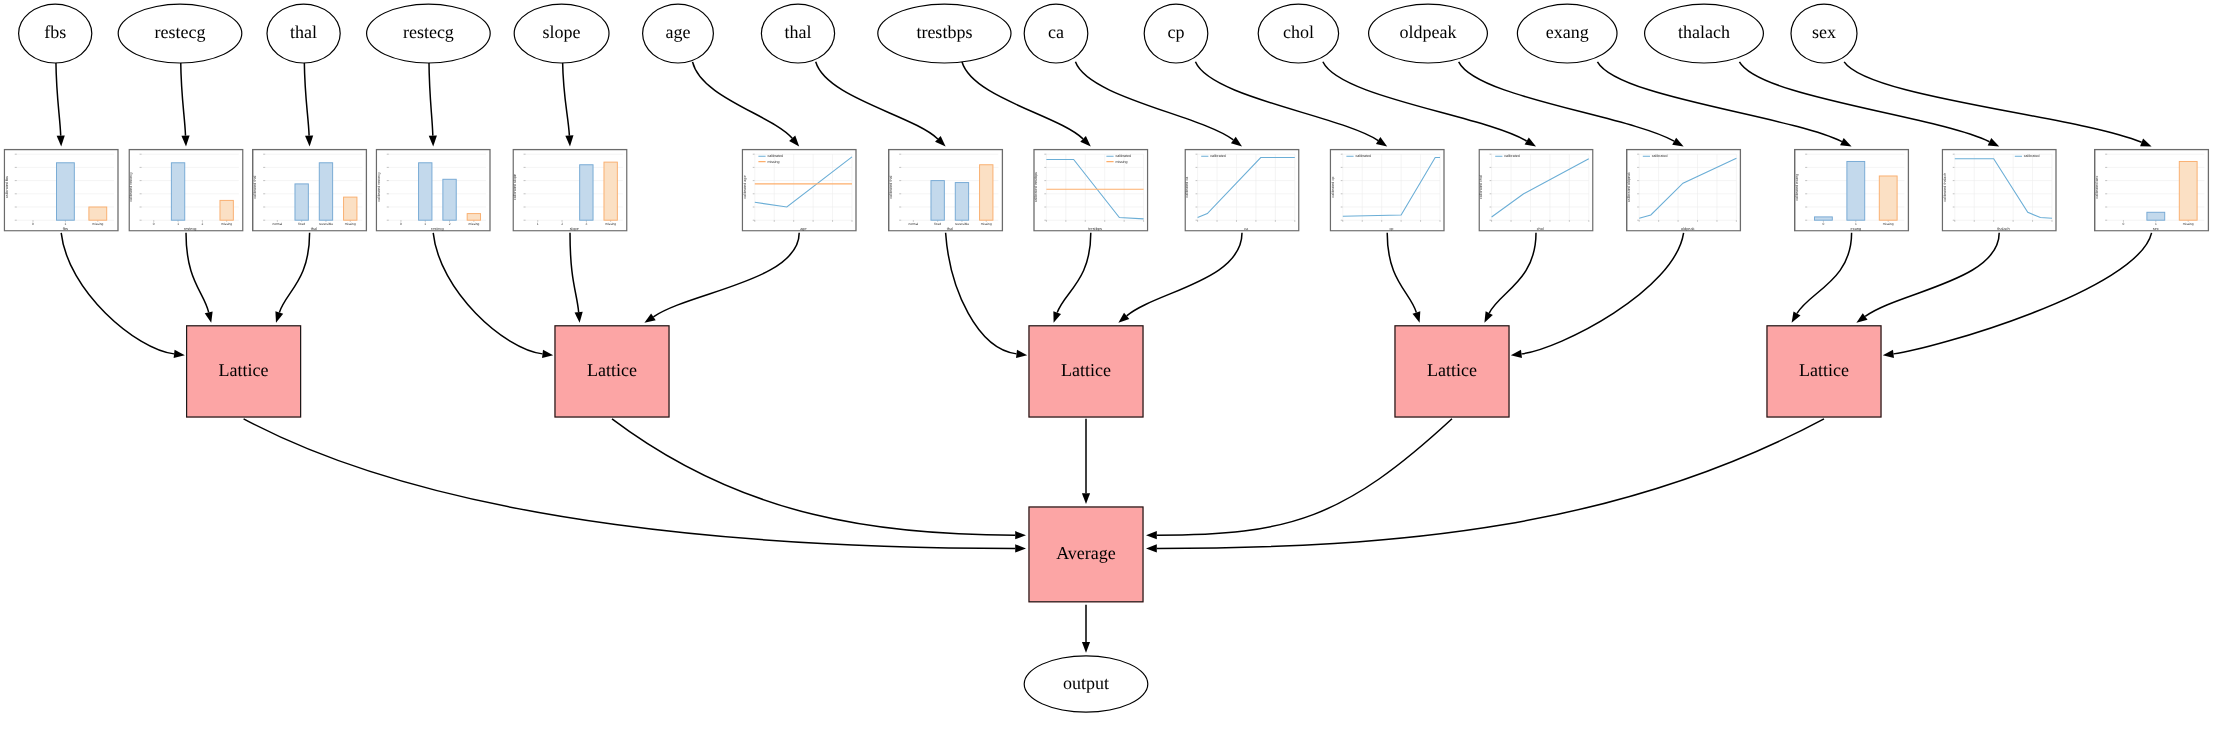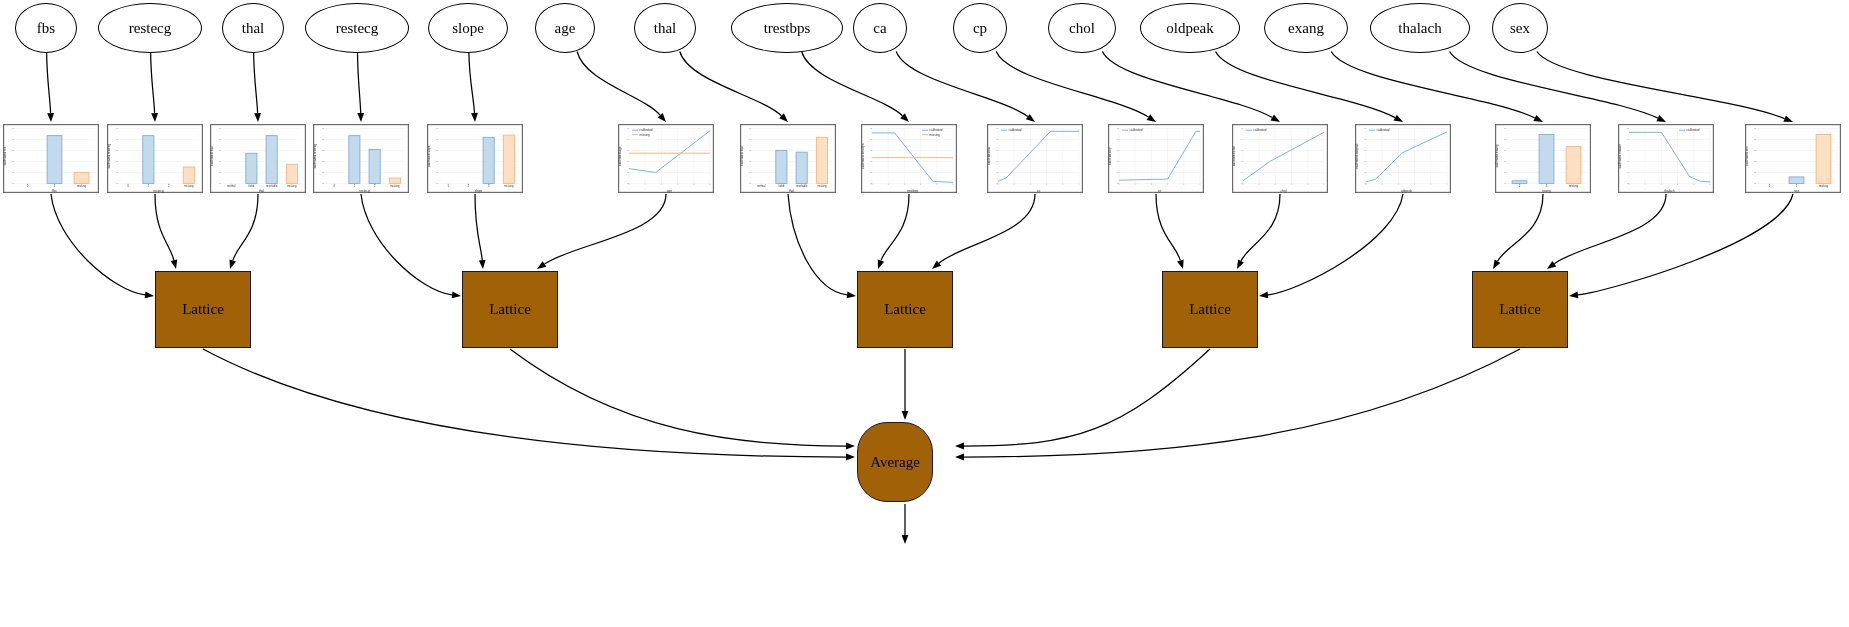--- a/index.html
+++ b/index.html
@@ -2,21 +2,21 @@
 <html><head>
 <meta charset="utf-8">
 <style>
   html,body{margin:0;padding:0;background:#ffffff;}
   #diagram{position:relative;width:1849px;height:627px;background:#ffffff;overflow:hidden;
            font-family:"Liberation Serif", serif;text-align:center;}
   #edges-layer{position:absolute;left:0;top:0;width:1849px;height:627px;}
   .node-ellipse{position:absolute;height:50px;border:1px solid #000;border-radius:50%;
                 background:#fff;display:flex;align-items:center;justify-content:center;
                 font-size:15px;color:#000;box-sizing:border-box;}
-  .node-box{position:absolute;border:1.5px solid #1a1a1a;background:#a16207;display:flex;
+  .node-box{position:absolute;border:1.5px solid #1a1a1a;background:#fca5a5;display:flex;
             align-items:center;justify-content:center;font-size:15px;color:#000;box-sizing:border-box;}
   .chart-node{position:absolute;width:96px;height:69px;}
   .chart-node svg{display:block;}
 </style>
 </head>
 <body>
 
 <div id="diagram">
   <svg id="edges-layer" width="1849" height="627" viewBox="0 0 1849 627">
       <g>
@@ -691,16 +691,19 @@
     </div>
     <div class="node-box" style="left: 857px; top: 271px; width: 96px; height: 77px;">
       <span>Lattice</span>
     </div>
     <div class="node-box" style="left: 1162px; top: 271px; width: 96px; height: 77px;">
       <span>Lattice</span>
     </div>
     <div class="node-box" style="left: 1472px; top: 271px; width: 96px; height: 77px;">
       <span>Lattice</span>
     </div>
-    <div class="node-box" style="left: 857px; top: 422px; width: 76px; height: 80px; border-radius: 30px;">
+    <div class="node-box" style="left: 857px; top: 422px; width: 96px; height: 80px;">
       <span>Average</span>
+    </div>
+    <div class="node-ellipse" style="left: 853px; top: 546px; width: 104px; height: 48px;">
+      <span>output</span>
     </div>
   </div>
 
 </body></html>

